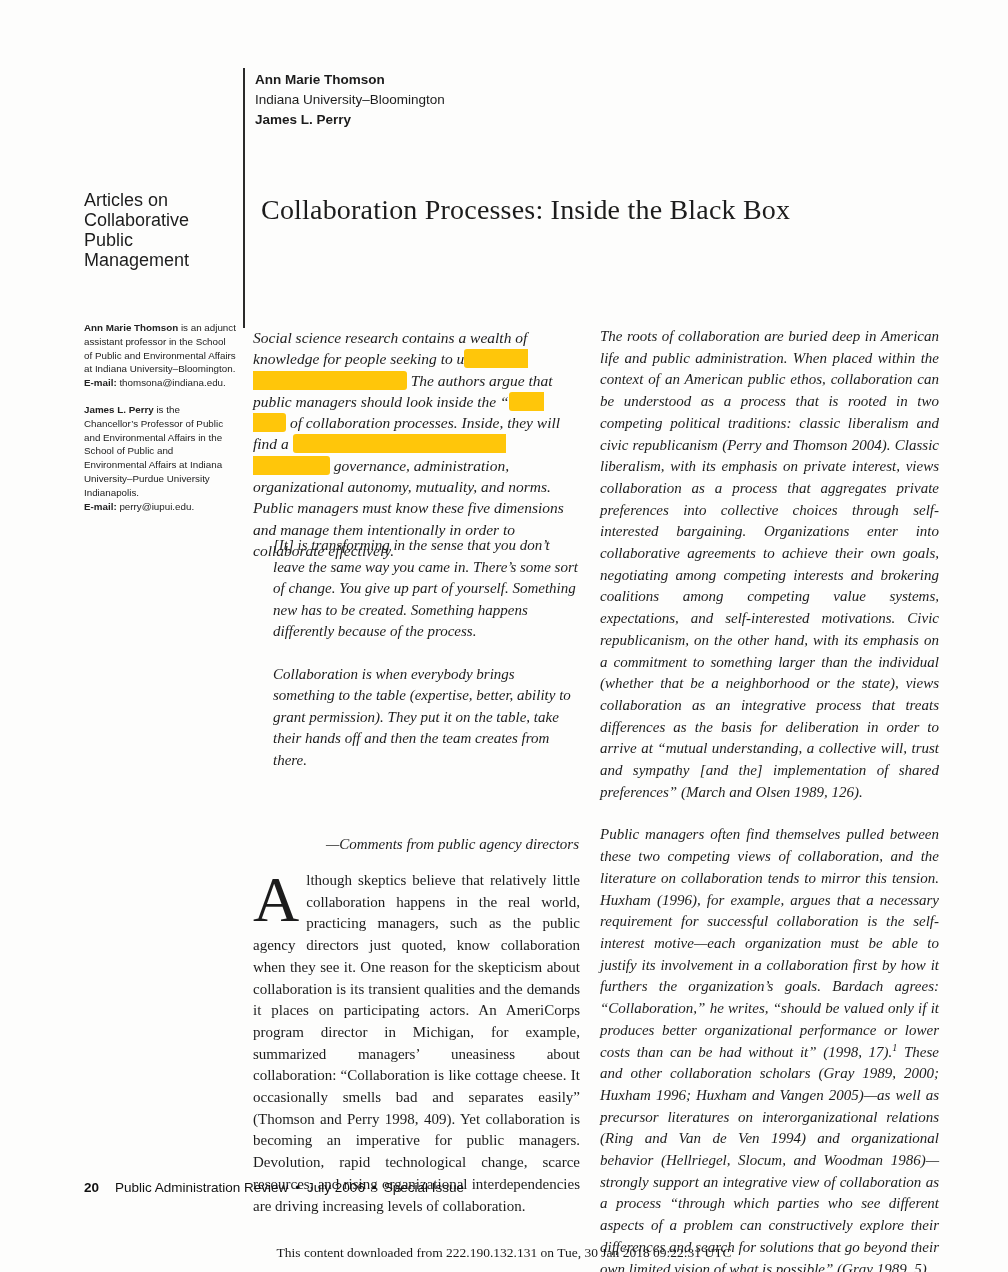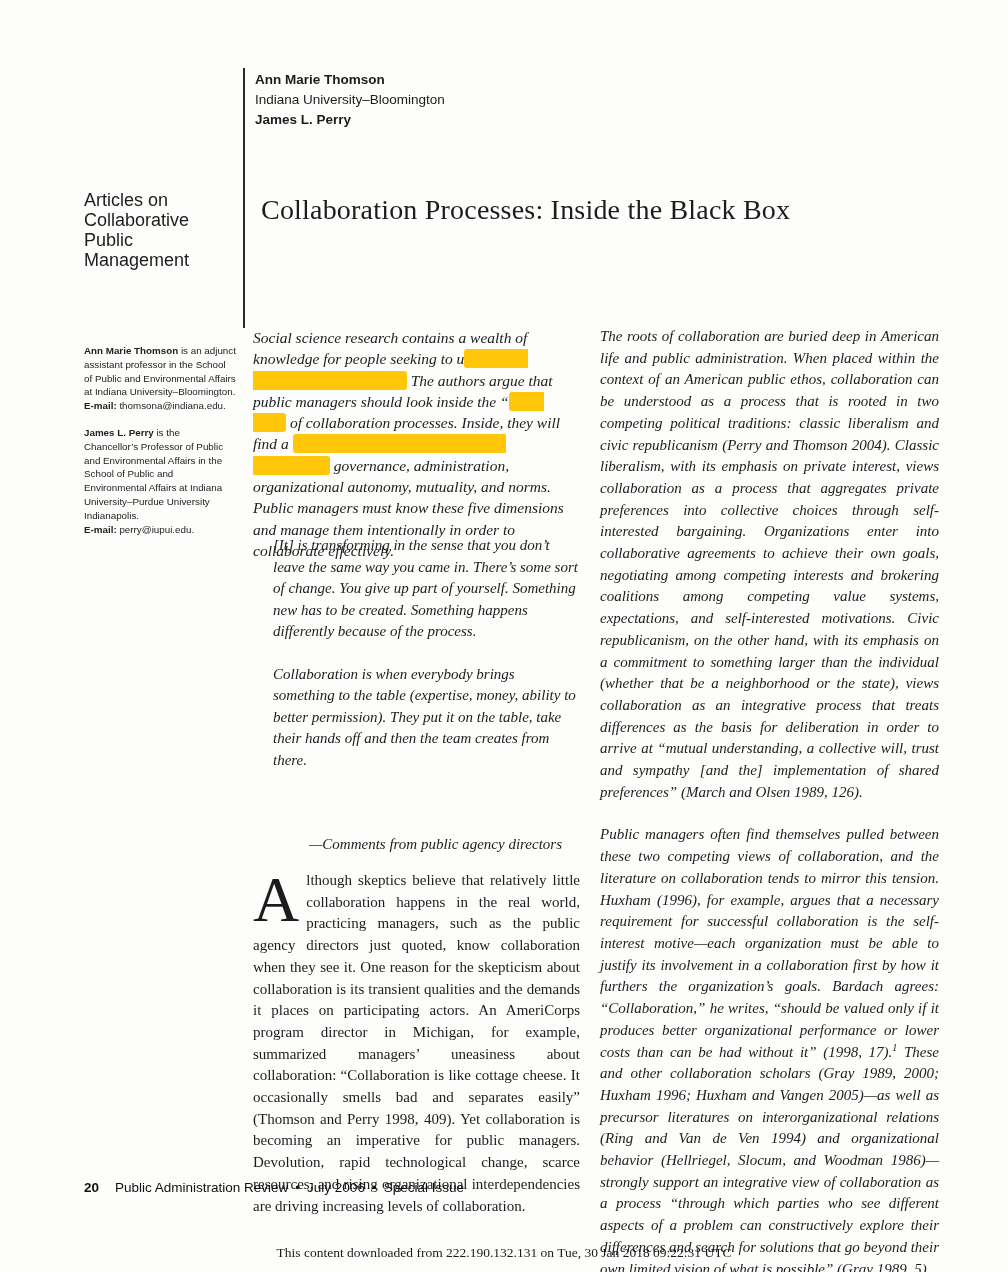--- a/index.html
+++ b/index.html
@@ -18,34 +18,34 @@
   .title{
     position:absolute;left:253px;top:186px;width:560px;
     font-size:28px;letter-spacing:.2px;font-weight:normal;
   }
   
   .series-title{
     position:absolute;left:84px;top:190px;width:150px;
     font-family:"Liberation Sans",sans-serif;font-size:18px;line-height:20px;
     white-space:pre-line;
   }
-  .bios{position:absolute;left:84px;top:344px;width:152px;
+  .bios{position:absolute;left:84px;top:321px;width:152px;
     font-family:"Liberation Sans",sans-serif;font-size:9.8px;line-height:13.8px;color:#222;}
   .bio{margin-bottom:13px;}
   .bio b{font-weight:bold;}
   
   .abstract{
     position:absolute;left:253px;top:327px;width:327px;
     font-style:italic;font-size:15.5px;line-height:21.3px;
   }
   .hl{background:var(--hl,#FFC60A);color:transparent;border-radius:3px;padding:1px 2px;}
   .quotes{position:absolute;left:273px;top:535px;width:306px;
     font-style:italic;font-size:15px;line-height:21.5px;}
   .quote{margin:0 0 21px 0;}
-  .attribution{position:absolute;left:236px;top:836px;width:326px;text-align:right;
+  .attribution{position:absolute;left:253px;top:836px;width:326px;text-align:right;
     font-style:italic;font-size:15px;}
   .col-left{
     position:absolute;left:253px;top:870px;width:327px;
     font-size:15px;line-height:21.7px;text-align:justify;
   }
   .dropcap{
     float:left;font-size:64px;line-height:52px;padding:4px 7px 0 0;
     font-family:"Liberation Serif",serif;
   }
   .col-right{
@@ -94,21 +94,21 @@
     <div class="bio">
       <b>James L. Perry</b><span> is the Chancellor’s Professor of Public and Environmental Affairs in the School of Public and Environmental Affairs at Indiana University–Purdue University Indianapolis.</span><br>
       <b>E-mail:</b><span> perry@iupui.edu.</span>
     </div>
   </div>
 
   <div class="abstract"><span>Social science research contains a wealth of knowledge for people seeking to u</span><span class="hl">nderstand collaboration processes.</span><span> The authors argue that public managers should look inside the “</span><span class="hl">black box”</span><span> of collaboration processes. Inside, they will find a </span><span class="hl">complex construct of five variable dimensions:</span><span> governance, administration, organizational autonomy, mutuality, and norms. Public managers must know these five dimensions and manage them intentionally in order to collaborate effectively.</span></div>
 
   <div class="quotes">
     <p class="quote">[It] is transforming in the sense that you don’t leave the same way you came in. There’s some sort of change. You give up part of yourself. Something new has to be created. Something happens differently because of the process.</p>
-    <p class="quote">Collaboration is when everybody brings something to the table (expertise, money, ability to better permission). They put it on the table, take their hands off and then the team creates from there.</p>
+    <p class="quote">Collaboration is when everybody brings something to the table (expertise, better, ability to grant permission). They put it on the table, take their hands off and then the team creates from there.</p>
   </div>
 
   <div class="attribution">—Comments from public agency directors</div>
 
   <div class="col-left">
     <span class="dropcap">A</span><span>lthough skeptics believe that relatively little collaboration happens in the real world, practicing managers, such as the public agency directors just quoted, know collaboration when they see it. One reason for the skepticism about collaboration is its transient qualities and the demands it places on participating actors. An AmeriCorps program director in Michigan, for example, summarized managers’ uneasiness about collaboration: “Collaboration is like cottage cheese. It occasionally smells bad and separates easily” (Thomson and Perry 1998, 409). Yet collaboration is becoming an imperative for public managers. Devolution, rapid technological change, scarce resources, and rising organizational interdependencies are driving increasing levels of collaboration.</span>
   </div>
 
   <div class="col-right">
     <p>The roots of collaboration are buried deep in American life and public administration. When placed within the context of an American public ethos, collaboration can be understood as a process that is rooted in two competing political traditions: classic liberalism and civic republicanism (Perry and Thomson 2004). Classic liberalism, with its emphasis on private interest, views collaboration as a process that aggregates private preferences into collective choices through self-interested bargaining. Organizations enter into collaborative agreements to achieve their own goals, negotiating among competing interests and brokering coalitions among competing value systems, expectations, and self-interested motivations. Civic republicanism, on the other hand, with its emphasis on a commitment to something larger than the individual (whether that be a neighborhood or the state), views collaboration as an integrative process that treats differences as the basis for deliberation in order to arrive at “mutual understanding, a collective will, trust and sympathy [and the] implementation of shared preferences” (March and Olsen 1989, 126).</p>

